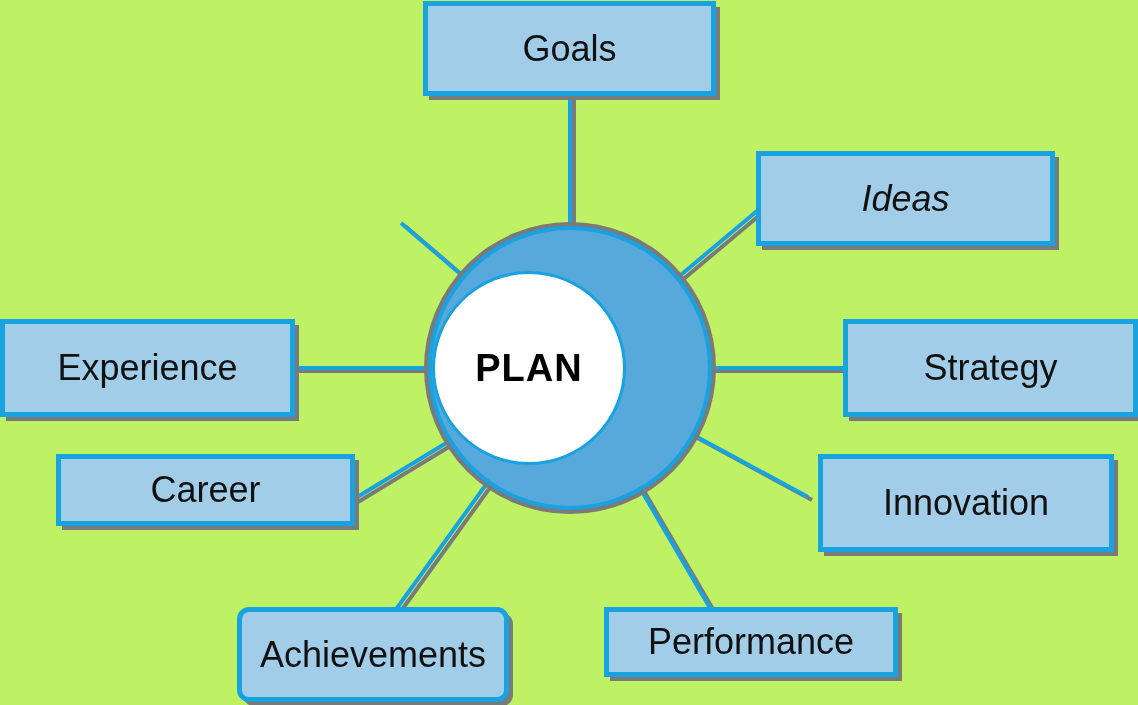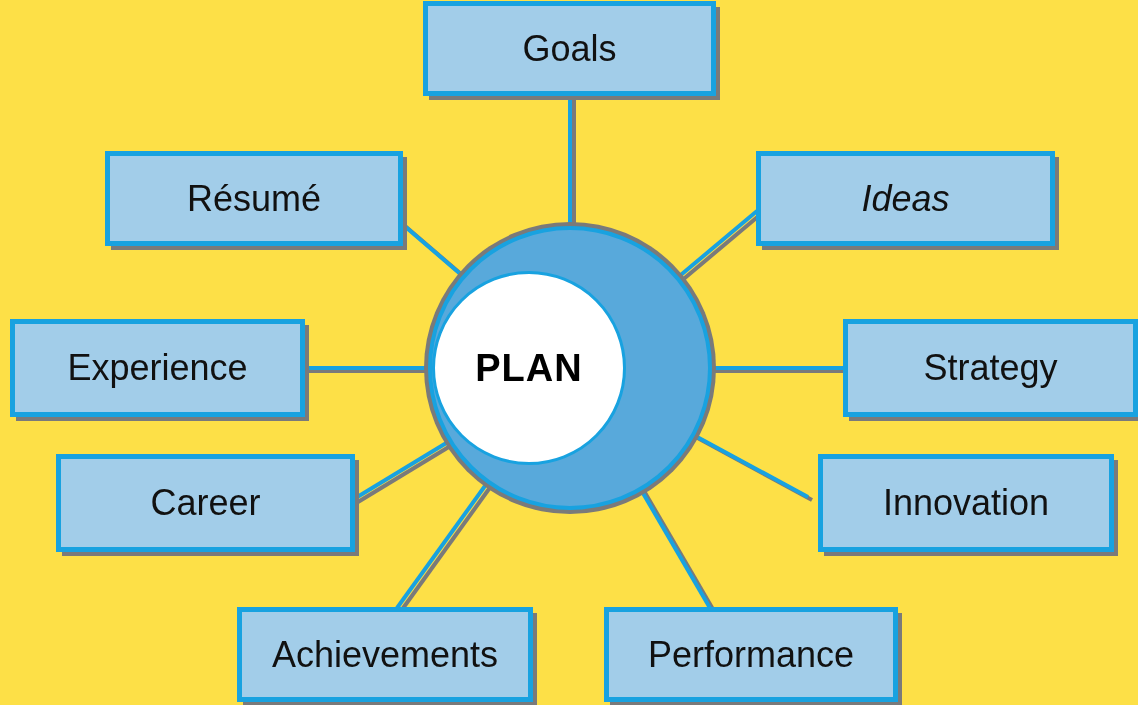--- a/index.html
+++ b/index.html
@@ -1,37 +1,37 @@
 <!DOCTYPE html>
 <html><head>
 <meta charset="utf-8">
 <style>
   html,body{margin:0;padding:0;background:#000;}
   body{width:1138px;height:705px;overflow:hidden;font-family:"Liberation Sans",sans-serif;}
-  .canvas{position:relative;width:1138px;height:705px;background:#fde047;}
+  .canvas{position:relative;width:1138px;height:705px;background:#bef264;}
   svg.connectors{position:absolute;left:0;top:0;width:1138px;height:705px;z-index:1;}
   .node{
     position:absolute;
     box-sizing:border-box;
     background:#a2cde9;
     border:5px solid #18a2e0;
     box-shadow:5px 5px 0 -1px #7a7a7a;
     display:flex;align-items:center;justify-content:center;
     font-size:36px;color:#111;z-index:2;
     white-space:nowrap;
   }
   .n-goals        {left:423px; top:1px;   width:293px; height:95px;}
   .n-resume       {left:105px; top:151px; width:298px; height:95px;}
   .n-ideas        {left:756px; top:151px; width:299px; height:95px;font-style:italic;}
-  .n-experience   {left:10px;   top:319px; width:295px; height:98px;}
+  .n-experience   {left:0;   top:319px; width:295px; height:98px;}
   .n-strategy     {left:843px; top:319px; width:295px; height:98px;}
-  .n-career       {left:56px;  top:454px; width:299px; height:98px;text-align:right;}
+  .n-career       {left:56px;  top:454px; width:299px; height:72px;text-align:right;}
   .n-innovation   {left:806px; top:454px; width:296px; height:98px;margin-left:12px;}
-  .n-achievements {left:237px; top:607px; width:296px; height:95px;}
-  .n-performance  {left:604px; top:607px; width:294px; height:95px;}
+  .n-achievements {left:237px; top:607px; width:272px; height:95px;border-radius:12px;}
+  .n-performance  {left:604px; top:607px; width:294px; height:70px;}
   .hub{
     position:absolute;left:428px;top:226px;width:284px;height:284px;
     box-sizing:border-box;border-radius:50%;
     background:#58a9db;border:4px solid #18a2e0;
     box-shadow:0 0 0 4px #7a7a7a;
     display:flex;align-items:center;justify-content:flex-start;z-index:2;
   }
   .hub-inner{
     box-sizing:border-box;width:194px;height:194px;border-radius:50%;
     background:#ffffff;border:3px solid #18a2e0;
@@ -67,23 +67,20 @@
       <line x1="570" y1="368" x2="354" y2="499"></line>
       <line x1="570" y1="368" x2="808" y2="497"></line>
       <line x1="570" y1="368" x2="397" y2="608"></line>
       <line x1="570" y1="368" x2="710" y2="608"></line>
     </g>
   </svg>
 
   <div class="node n-goals">
     <span>Goals</span>
   </div>
-  <div class="node n-resume">
-    <span>Résumé</span>
-  </div>
   <div class="node n-ideas">
     <span>Ideas</span>
   </div>
   <div class="node n-experience">
     <span>Experience</span>
   </div>
   <div class="node n-strategy">
     <span>Strategy</span>
   </div>
   <div class="node n-career">

